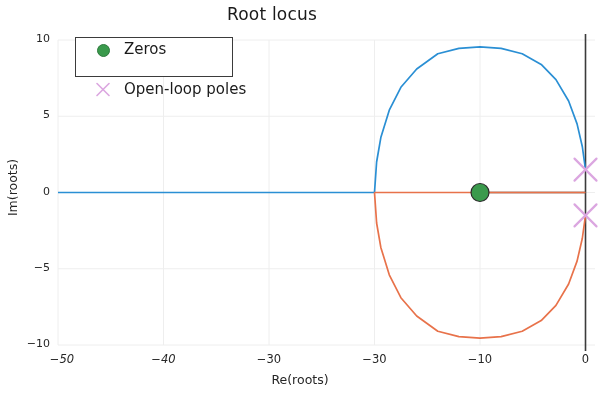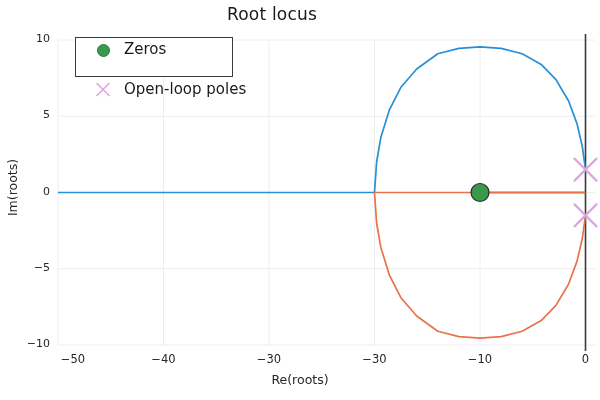--- a/index.html
+++ b/index.html
@@ -58,22 +58,22 @@
         <line x1="596.5049115913556" y1="204.375" x2="574.5049115913556" y2="226.375" stroke="#dba6e0" stroke-width="2.2" stroke-linecap="round"></line>
       </g>
     </svg>
 
   <div class="title">Root locus</div>
 
   <div class="axlabel-x">Re(roots)</div>
   <div class="axlabel-y">Im(roots)</div>
 
   <div id="xticklabels">
-      <div class="tickx" style="left: 43px;">−50</div>
-      <div class="tickx" style="left: 133.501px;">−40</div>
+      <div class="tickx" style="left: 32px; font-style: italic;">−50</div>
+      <div class="tickx" style="left: 133.501px; font-style: italic;">−40</div>
       <div class="tickx" style="left: 239.002px; text-align: center;">−30</div>
       <div class="tickx" style="left: 344.503px;">−30</div>
       <div class="tickx" style="left: 450.004px;">−10</div>
       <div class="tickx" style="left: 555.505px;">0</div>
     </div>
   <div id="yticklabels">
       <div class="ticky" style="top: 32px;">10</div>
       <div class="ticky" style="top: 108.25px;">5</div>
       <div class="ticky" style="top: 184.5px;">0</div>
       <div class="ticky" style="top: 260.75px;">−5</div>

